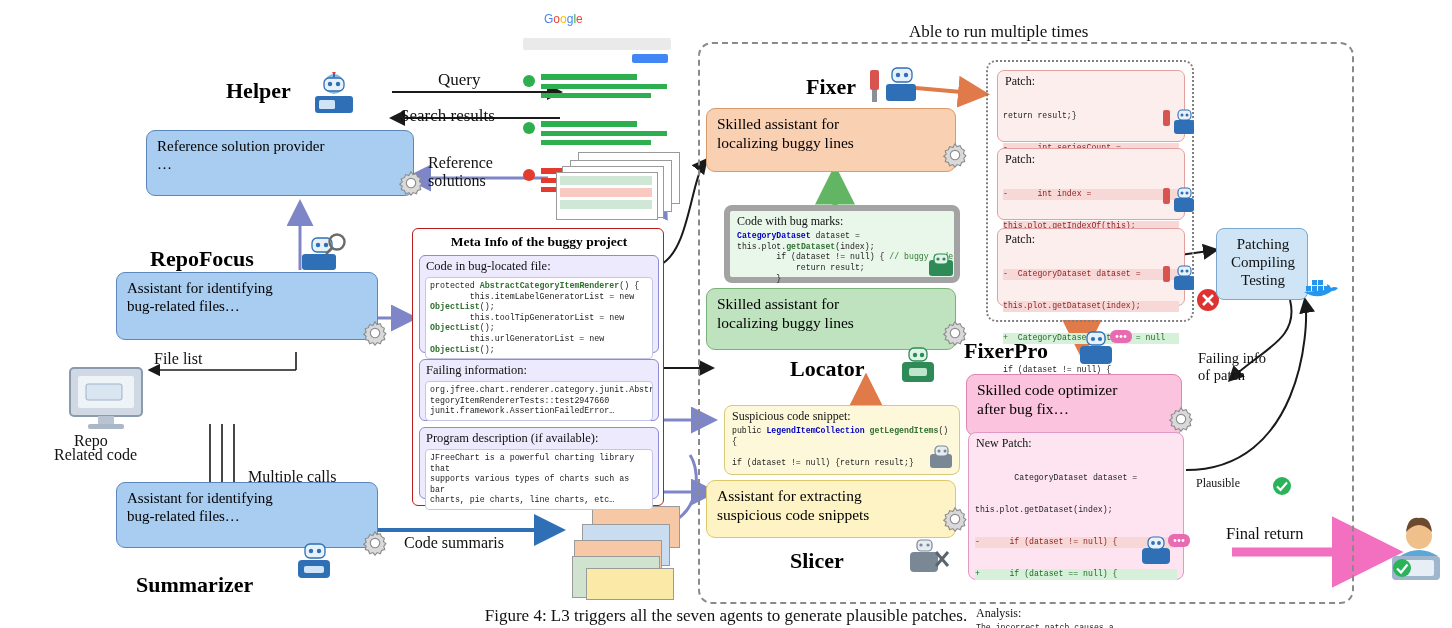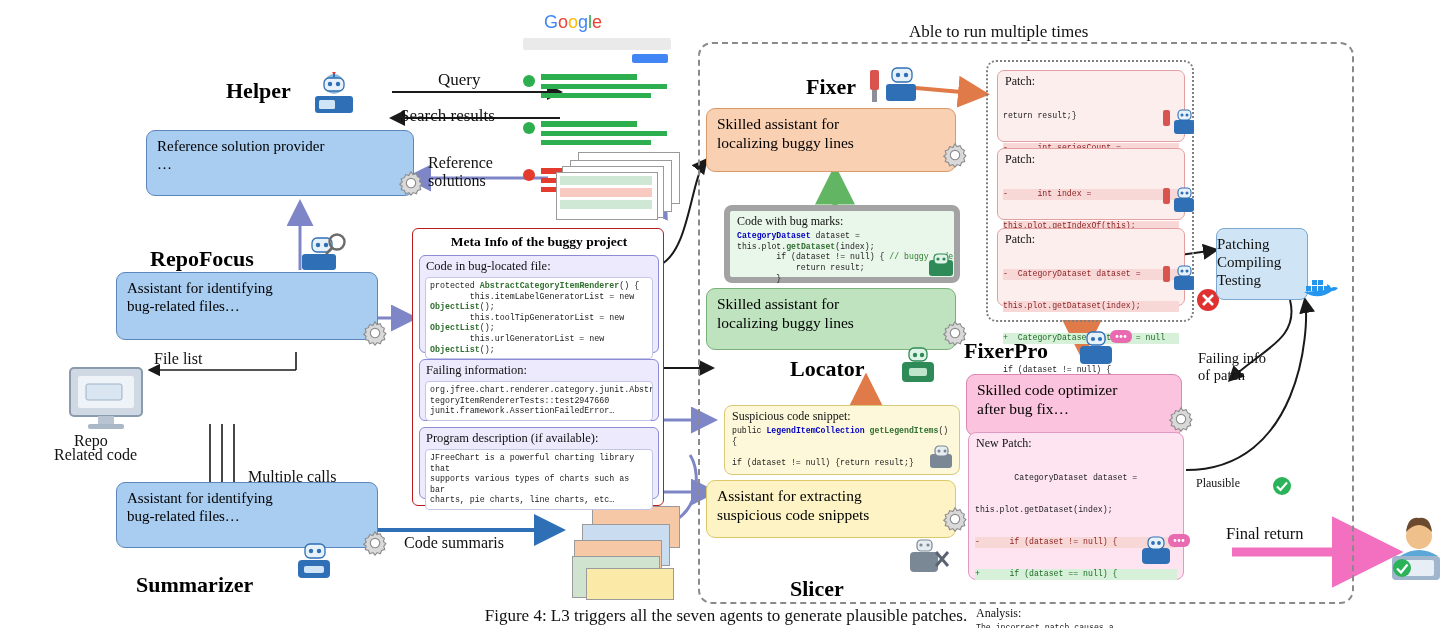--- a/index.html
+++ b/index.html
@@ -118,21 +118,21 @@
     <line x1="1180" y1="255" x2="1216" y2="250" stroke="#1a1a1a" stroke-width="2" marker-end="url(#ahK)"></line>
 
     <path d="M1290,300 C1300,340 1260,350 1230,380" stroke="#1a1a1a" stroke-width="2" fill="none" marker-end="url(#ahK)"></path>
 
     <path d="M1186,470 C1300,470 1310,330 1305,300" stroke="#1a1a1a" stroke-width="2" fill="none" marker-end="url(#ahK)"></path>
 
     <line x1="1232" y1="552" x2="1390" y2="552" stroke="#f36fc0" stroke-width="9" marker-end="url(#ahPK)"></line>
   </svg>
 
   <div class="abs" style="left:517px;top:10px;width:160px;height:200px;">
-    <div class="abs" style="left:27px;top:2px;font-family:'Liberation Sans',sans-serif;font-size:18px;letter-spacing:0px;">
+    <div class="abs" style="left:27px;top:2px;font-family:'Liberation Sans',sans-serif;font-size:12px;letter-spacing:0px;">
       <span style="color:#4285F4;">G</span><span style="color:#EA4335;">o</span><span style="color:#FBBC05;">o</span><span style="color:#4285F4;">g</span><span style="color:#34A853;">l</span><span style="color:#EA4335;">e</span>
     </div>
     <div class="abs" style="left:6px;top:28px;width:148px;height:12px;background:#eaeaea;border-radius:2px;"></div>
     <div class="abs" style="left:115px;top:44px;width:36px;height:9px;background:#4285F4;border-radius:2px;"></div>
     <div class="abs" style="left:6px;top:60px;width:148px;height:140px;">
       <div class="abs" style="left:0;top:5px;width:12px;height:12px;border-radius:50%;background:#2dae4f;"></div>
       <div class="abs" style="left:18px;top:4px;width:96px;height:6px;background:#2dae4f;"></div>
       <div class="abs" style="left:18px;top:14px;width:126px;height:5px;background:#2dae4f;"></div>
       <div class="abs" style="left:18px;top:23px;width:110px;height:5px;background:#2dae4f;"></div>
 
@@ -365,21 +365,21 @@
   <div class="abs bubble yellow" style="left:706px;top:480px;width:250px;height:58px;font-size:15.5px;white-space:pre-line;">Assistant for extracting
 suspicious code snippets</div>
   <div class="gear" style="left:940px;top:504px;">
     <svg viewBox="0 0 32 32">
         <g fill="#d9d9d9" stroke="#8c8c8c" stroke-width="1.2">
           <path d="M16 4l2 3 3.5-1 1.5 3.2L26 11l-1 3.5 2.6 2.2-2.2 2.8 1 3.5-3.4 1-1.3 3.4-3.4-1.2L16 29l-2.3-2.8-3.4 1.2L9 24l-3.4-1 1-3.5L4 17.3 6.6 15 5.6 11.5 9 10.3 10.3 7 13.7 8z"></path>
         </g>
         <circle cx="16" cy="16" r="5" fill="#fff" stroke="#8c8c8c" stroke-width="1.2"></circle>
       </svg>
   </div>
-  <div class="abs ttl" style="left:790px;top:548px;font-size:22px;margin-top:28px;">Slicer</div>
+  <div class="abs ttl" style="left:790px;top:548px;font-size:22px;">Slicer</div>
   <div class="abs" style="left:900px;top:536px;width:52px;height:46px;">
     <svg viewBox="0 0 52 46" width="52" height="46">
       <rect x="10" y="16" width="28" height="20" rx="4" fill="#7a8795"></rect>
       <rect x="17" y="4" width="15" height="11" rx="4" fill="#e7ecf1" stroke="#7a8795" stroke-width="1.2"></rect>
       <circle cx="21" cy="9" r="1.6" fill="#7a8795"></circle>
         <circle cx="28" cy="9" r="1.6" fill="#7a8795"></circle>
       <line x1="36" y1="30" x2="48" y2="16" stroke="#5a6470" stroke-width="3"></line>
       <line x1="36" y1="16" x2="48" y2="30" stroke="#5a6470" stroke-width="3"></line>
     </svg>
   </div>
@@ -443,21 +443,21 @@
   </div>
 
   <div class="abs" style="left:1196px;top:288px;width:24px;height:24px;">
     <svg viewBox="0 0 24 24" width="24" height="24">
         <circle cx="12" cy="12" r="11" fill="#e03131"></circle>
         <path d="M7 7 L17 17 M17 7 L7 17" stroke="#fff" stroke-width="2.6"></path>
       </svg>
   </div>
 
   <div class="abs" style="left:1216px;top:228px;width:92px;height:72px;background:#cfe4f5;border:1px solid #7aa8d0;border-radius:8px;">
-    <div class="abs lbl" style="left:0;top:6px;width:92px;font-size:15px;line-height:1.2;white-space:pre-line;">Patching
+    <div class="abs lbl" style="left:0;top:6px;width:92px;text-align:center;font-size:15px;line-height:1.2;white-space:pre-line;">Patching
 Compiling
 Testing</div>
   </div>
   <div class="abs" style="left:1300px;top:272px;width:40px;height:32px;">
     <svg viewBox="0 0 40 32" width="40" height="32">
       <g fill="#2496ed">
         <rect x="6" y="14" width="5" height="5"></rect>
           <rect x="12" y="14" width="5" height="5"></rect>
           <rect x="18" y="14" width="5" height="5"></rect>
         <rect x="12" y="8" width="5" height="5"></rect>

